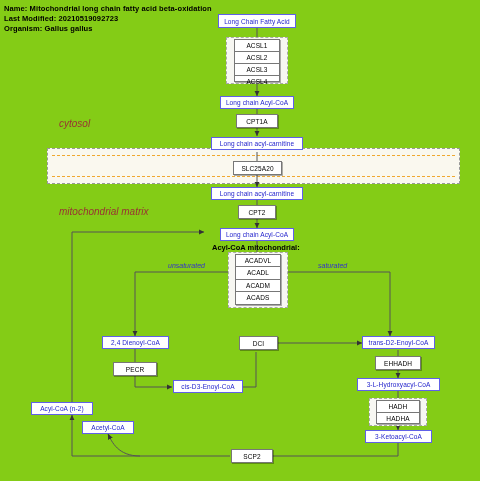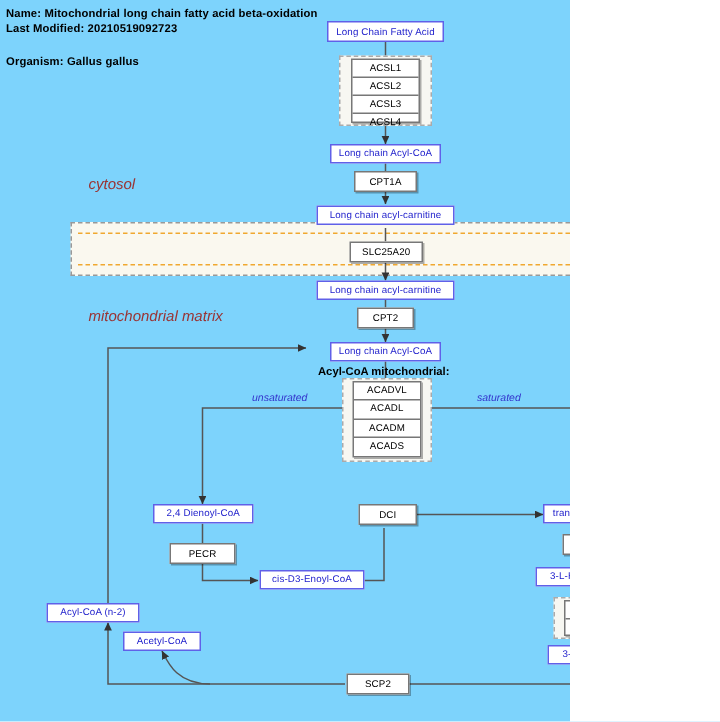--- a/index.html
+++ b/index.html
@@ -2,23 +2,23 @@
 <html><head>
 <meta charset="utf-8">
 <style>
   html, body {
     margin: 0;
     padding: 0;
     background: #ffffff;
   }
   #canvas {
     position: relative;
-    width: 380px;
+    width: 480px;
     height: 481px;
-    background: #7dd3fc;
+    background: #84cc16;
     font-family: "Liberation Sans", sans-serif;
     overflow: hidden;
     text-decoration: underline;
   }
   #wires {
     position: absolute;
     left: 0; top: 0;
     width: 480px; height: 481px;
     pointer-events: none;
   }
@@ -28,21 +28,21 @@
     position: absolute;
     left: 4px;
     font-size: 7.5px;
     font-weight: bold;
     color: #000000;
     white-space: nowrap;
     letter-spacing: 0.1px;
   }
   .hdr-1 { top: 4px; }
   .hdr-2 { top: 14px; }
-  .hdr-3 { top: 36px; }
+  .hdr-3 { top: 24px; }
 
   
   .compartment-label {
     position: absolute;
     font-size: 10px;
     font-style: italic;
     color: #993333;
     white-space: nowrap;
   }
 

